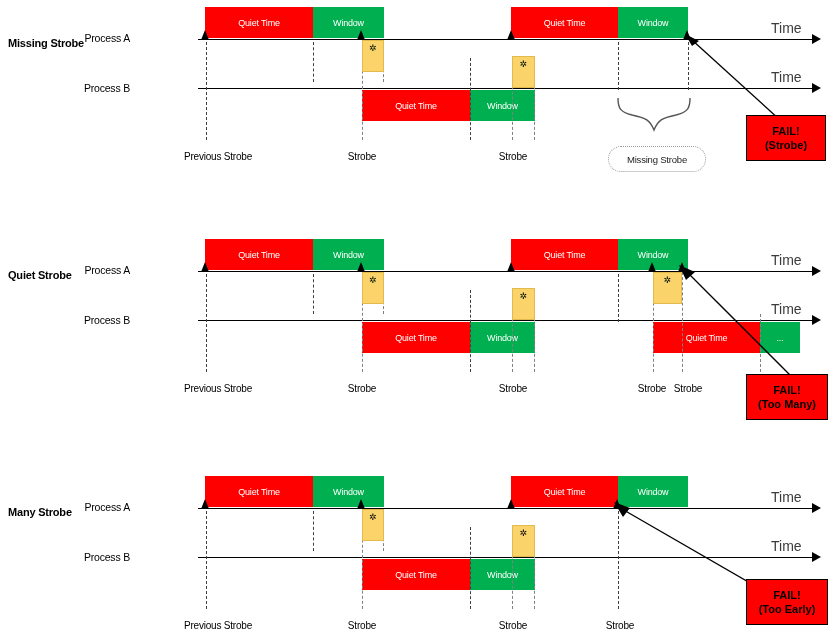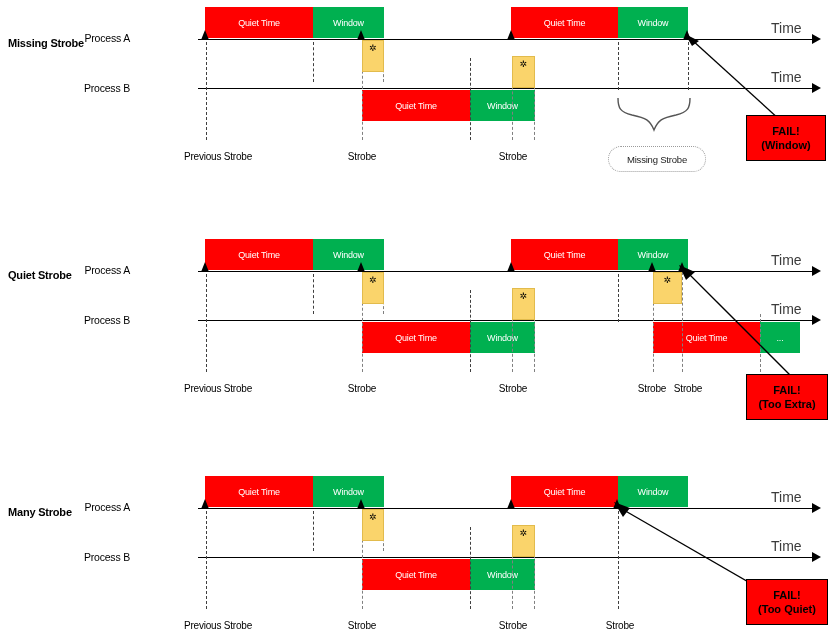--- a/index.html
+++ b/index.html
@@ -106,21 +106,21 @@
   <div class="tick-label" style="left:322px;top:151px;width:80px">Strobe</div>
   <div class="tick-label" style="left:473px;top:151px;width:80px">Strobe</div>
 
   <svg class="lead" style="left:680px;top:30px;width:110px;height:95px" viewBox="0 0 110 95">
     <line x1="100" y1="90" x2="12" y2="10" stroke="#000" stroke-width="1.3"></line>
     <polygon points="5,4 19,11 12,16" fill="#000"></polygon>
   </svg>
 
   <div class="fail-box" style="left:746px;top:115px;width:80px;height:46px">
     <div>FAIL!</div>
-    <div>(Window)</div>
+    <div>(Strobe)</div>
   </div>
 </div>
 
 <div class="panel" id="panel-1">
 
   <div class="panel-title" style="top:57px">Quiet Strobe</div>
 
   <div class="lane-label" style="left:60px;top:52px;width:70px">Process A</div>
   <div class="lane-label" style="left:60px;top:102px;width:70px">Process B</div>
 
@@ -170,21 +170,21 @@
   <div class="tick-label" style="left:616px;top:171px;width:72px">Strobe</div>
   <div class="tick-label" style="left:652px;top:171px;width:72px">Strobe</div>
 
   <svg class="lead" style="left:675px;top:50px;width:130px;height:120px" viewBox="0 0 130 120">
     <line x1="118" y1="116" x2="12" y2="10" stroke="#000" stroke-width="1.3"></line>
     <polygon points="4,3 20,10 11,18" fill="#000"></polygon>
   </svg>
 
   <div class="fail-box" style="left:746px;top:162px;width:82px;height:46px">
     <div>FAIL!</div>
-    <div>(Too Extra)</div>
+    <div>(Too Many)</div>
   </div>
 </div>
 
 <div class="panel" id="panel-2">
 
   <div class="panel-title" style="top:82px">Many Strobe</div>
 
   <div class="lane-label" style="left:60px;top:77px;width:70px">Process A</div>
   <div class="lane-label" style="left:60px;top:127px;width:70px">Process B</div>
 
@@ -226,15 +226,15 @@
   <div class="tick-label" style="left:473px;top:196px;width:80px">Strobe</div>
   <div class="tick-label" style="left:580px;top:196px;width:80px">Strobe</div>
 
   <svg class="lead" style="left:610px;top:75px;width:185px;height:110px" viewBox="0 0 185 110">
     <line x1="175" y1="104" x2="12" y2="10" stroke="#000" stroke-width="1.3"></line>
     <polygon points="4,3 20,9 13,18" fill="#000"></polygon>
   </svg>
 
   <div class="fail-box" style="left:746px;top:155px;width:82px;height:46px">
     <div>FAIL!</div>
-    <div>(Too Quiet)</div>
+    <div>(Too Early)</div>
   </div>
 </div>
 
 </body></html>

